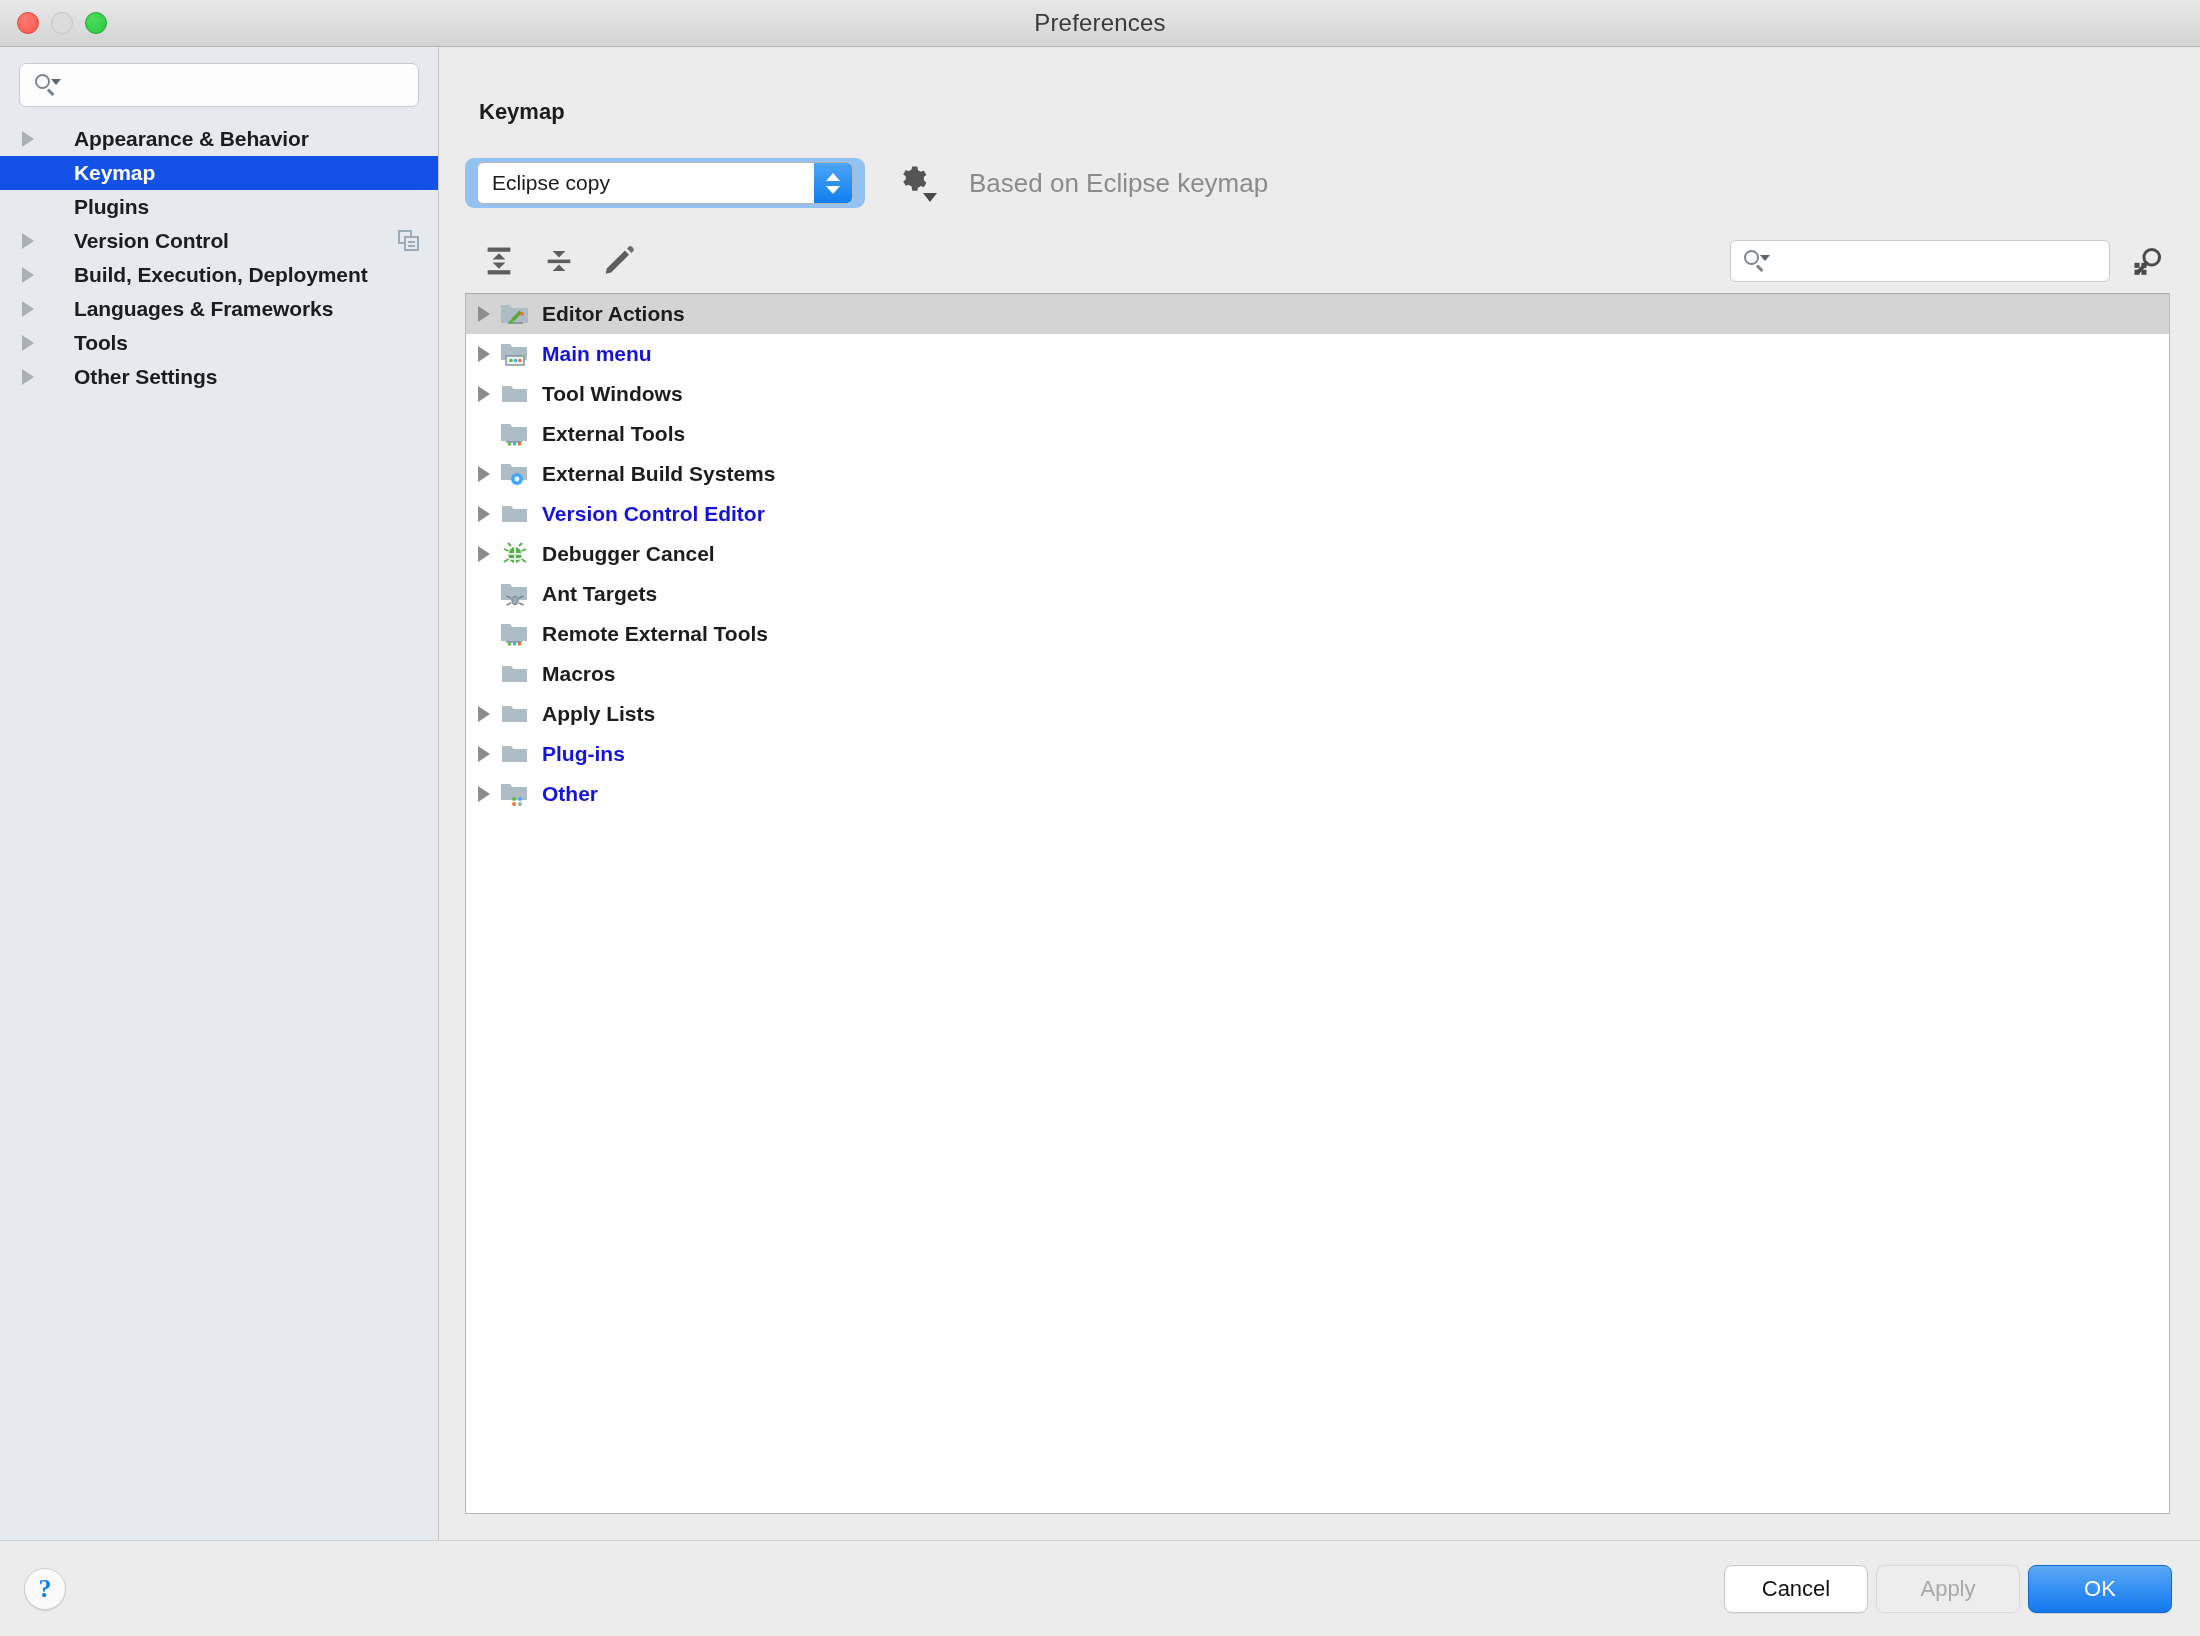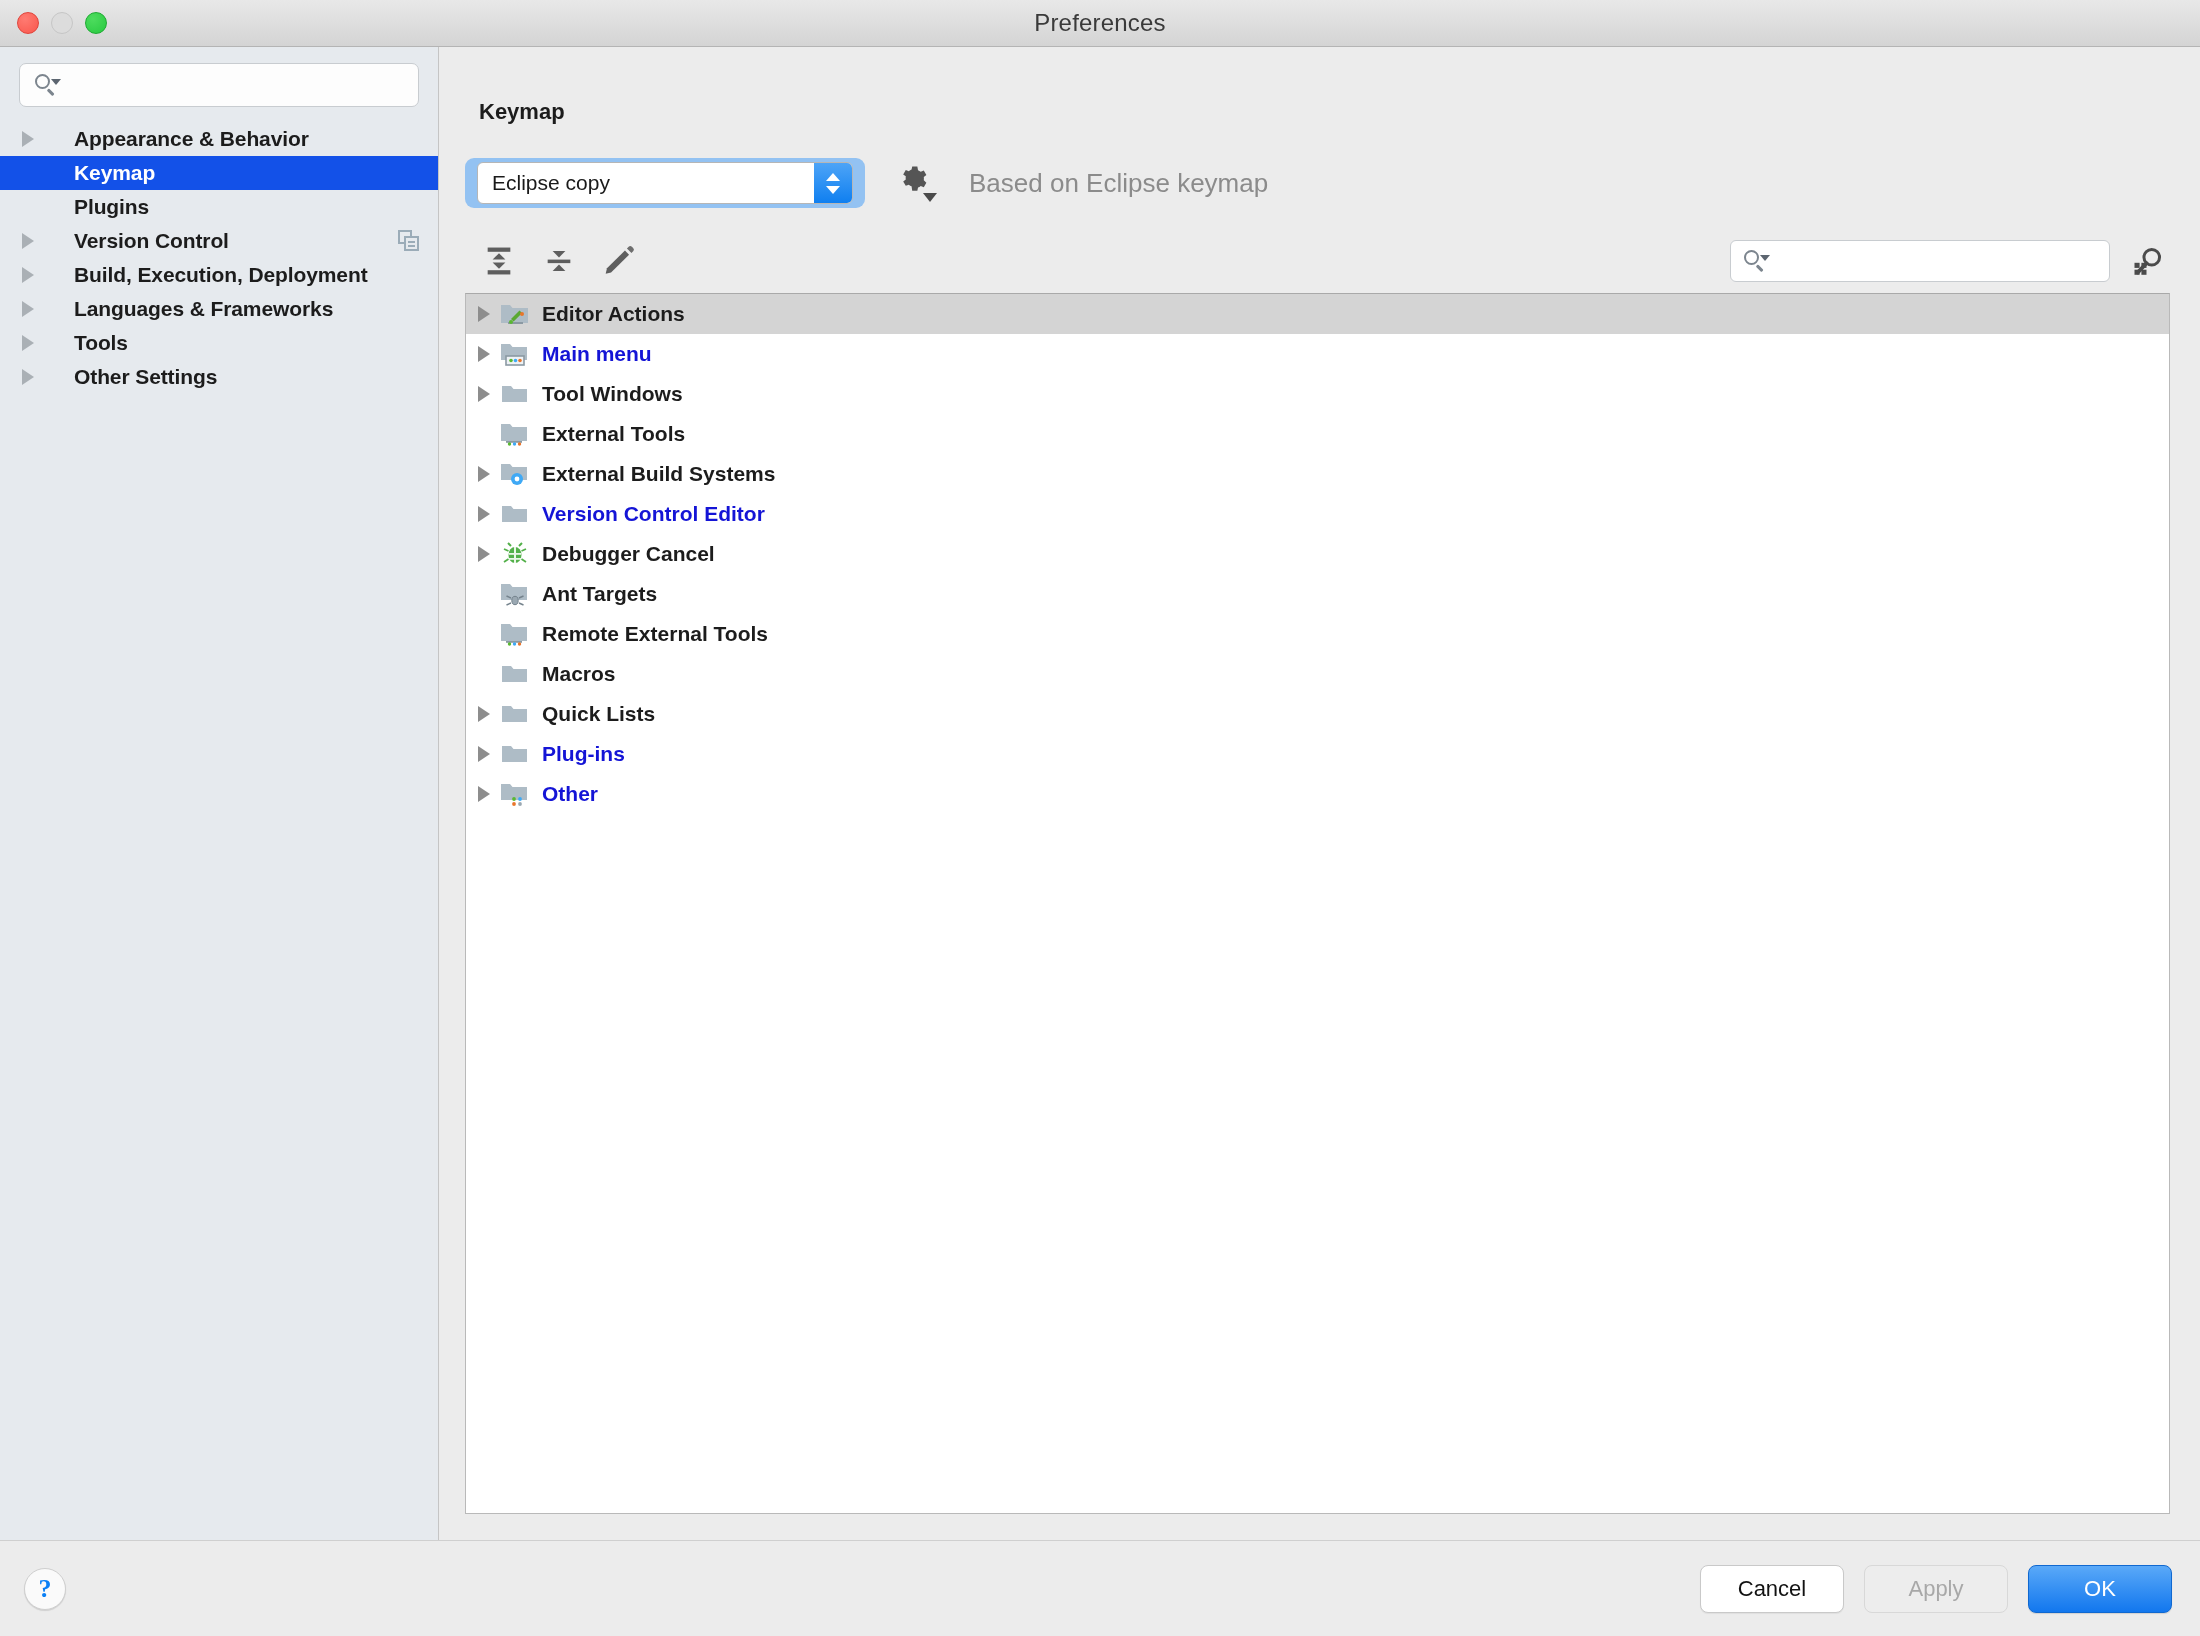--- a/index.html
+++ b/index.html
@@ -385,21 +385,21 @@
     font-family: "Liberation Serif", serif;
   }
   .btn {
     height: 48px;
     min-width: 144px;
     border-radius: 8px;
     font-size: 22px;
     font-family: "Liberation Sans", sans-serif;
     display: flex; align-items: center; justify-content: center;
     box-sizing: border-box;
-    margin-left: 20px;
+    margin-left: 8px;
     cursor: default;
   }
   .btn.cancel {
     background: #ffffff;
     border: 1px solid #c9c9c9;
     color: #121212;
     box-shadow: 0 1px 1px rgba(0,0,0,0.06);
   }
   .btn.apply {
     background: #ededed;
@@ -698,21 +698,21 @@
           <div class="tlabel">Macros</div>
         </div>
 
         <div class="tree-row">
           <div class="tarrow"></div>
           <div class="ticon">
             <svg width="30" height="26" viewBox="0 0 30 26">
               <path fill="#aebcc6" d="M2 5h9l2.5 3H27v13H2z"></path>
             </svg>
           </div>
-          <div class="tlabel">Quick Lists</div>
+          <div class="tlabel">Apply Lists</div>
         </div>
 
         <div class="tree-row">
           <div class="tarrow"></div>
           <div class="ticon">
             <svg width="30" height="26" viewBox="0 0 30 26">
               <path fill="#aebcc6" d="M2 5h9l2.5 3H27v13H2z"></path>
             </svg>
           </div>
           <div class="tlabel link">Plug-ins</div>

